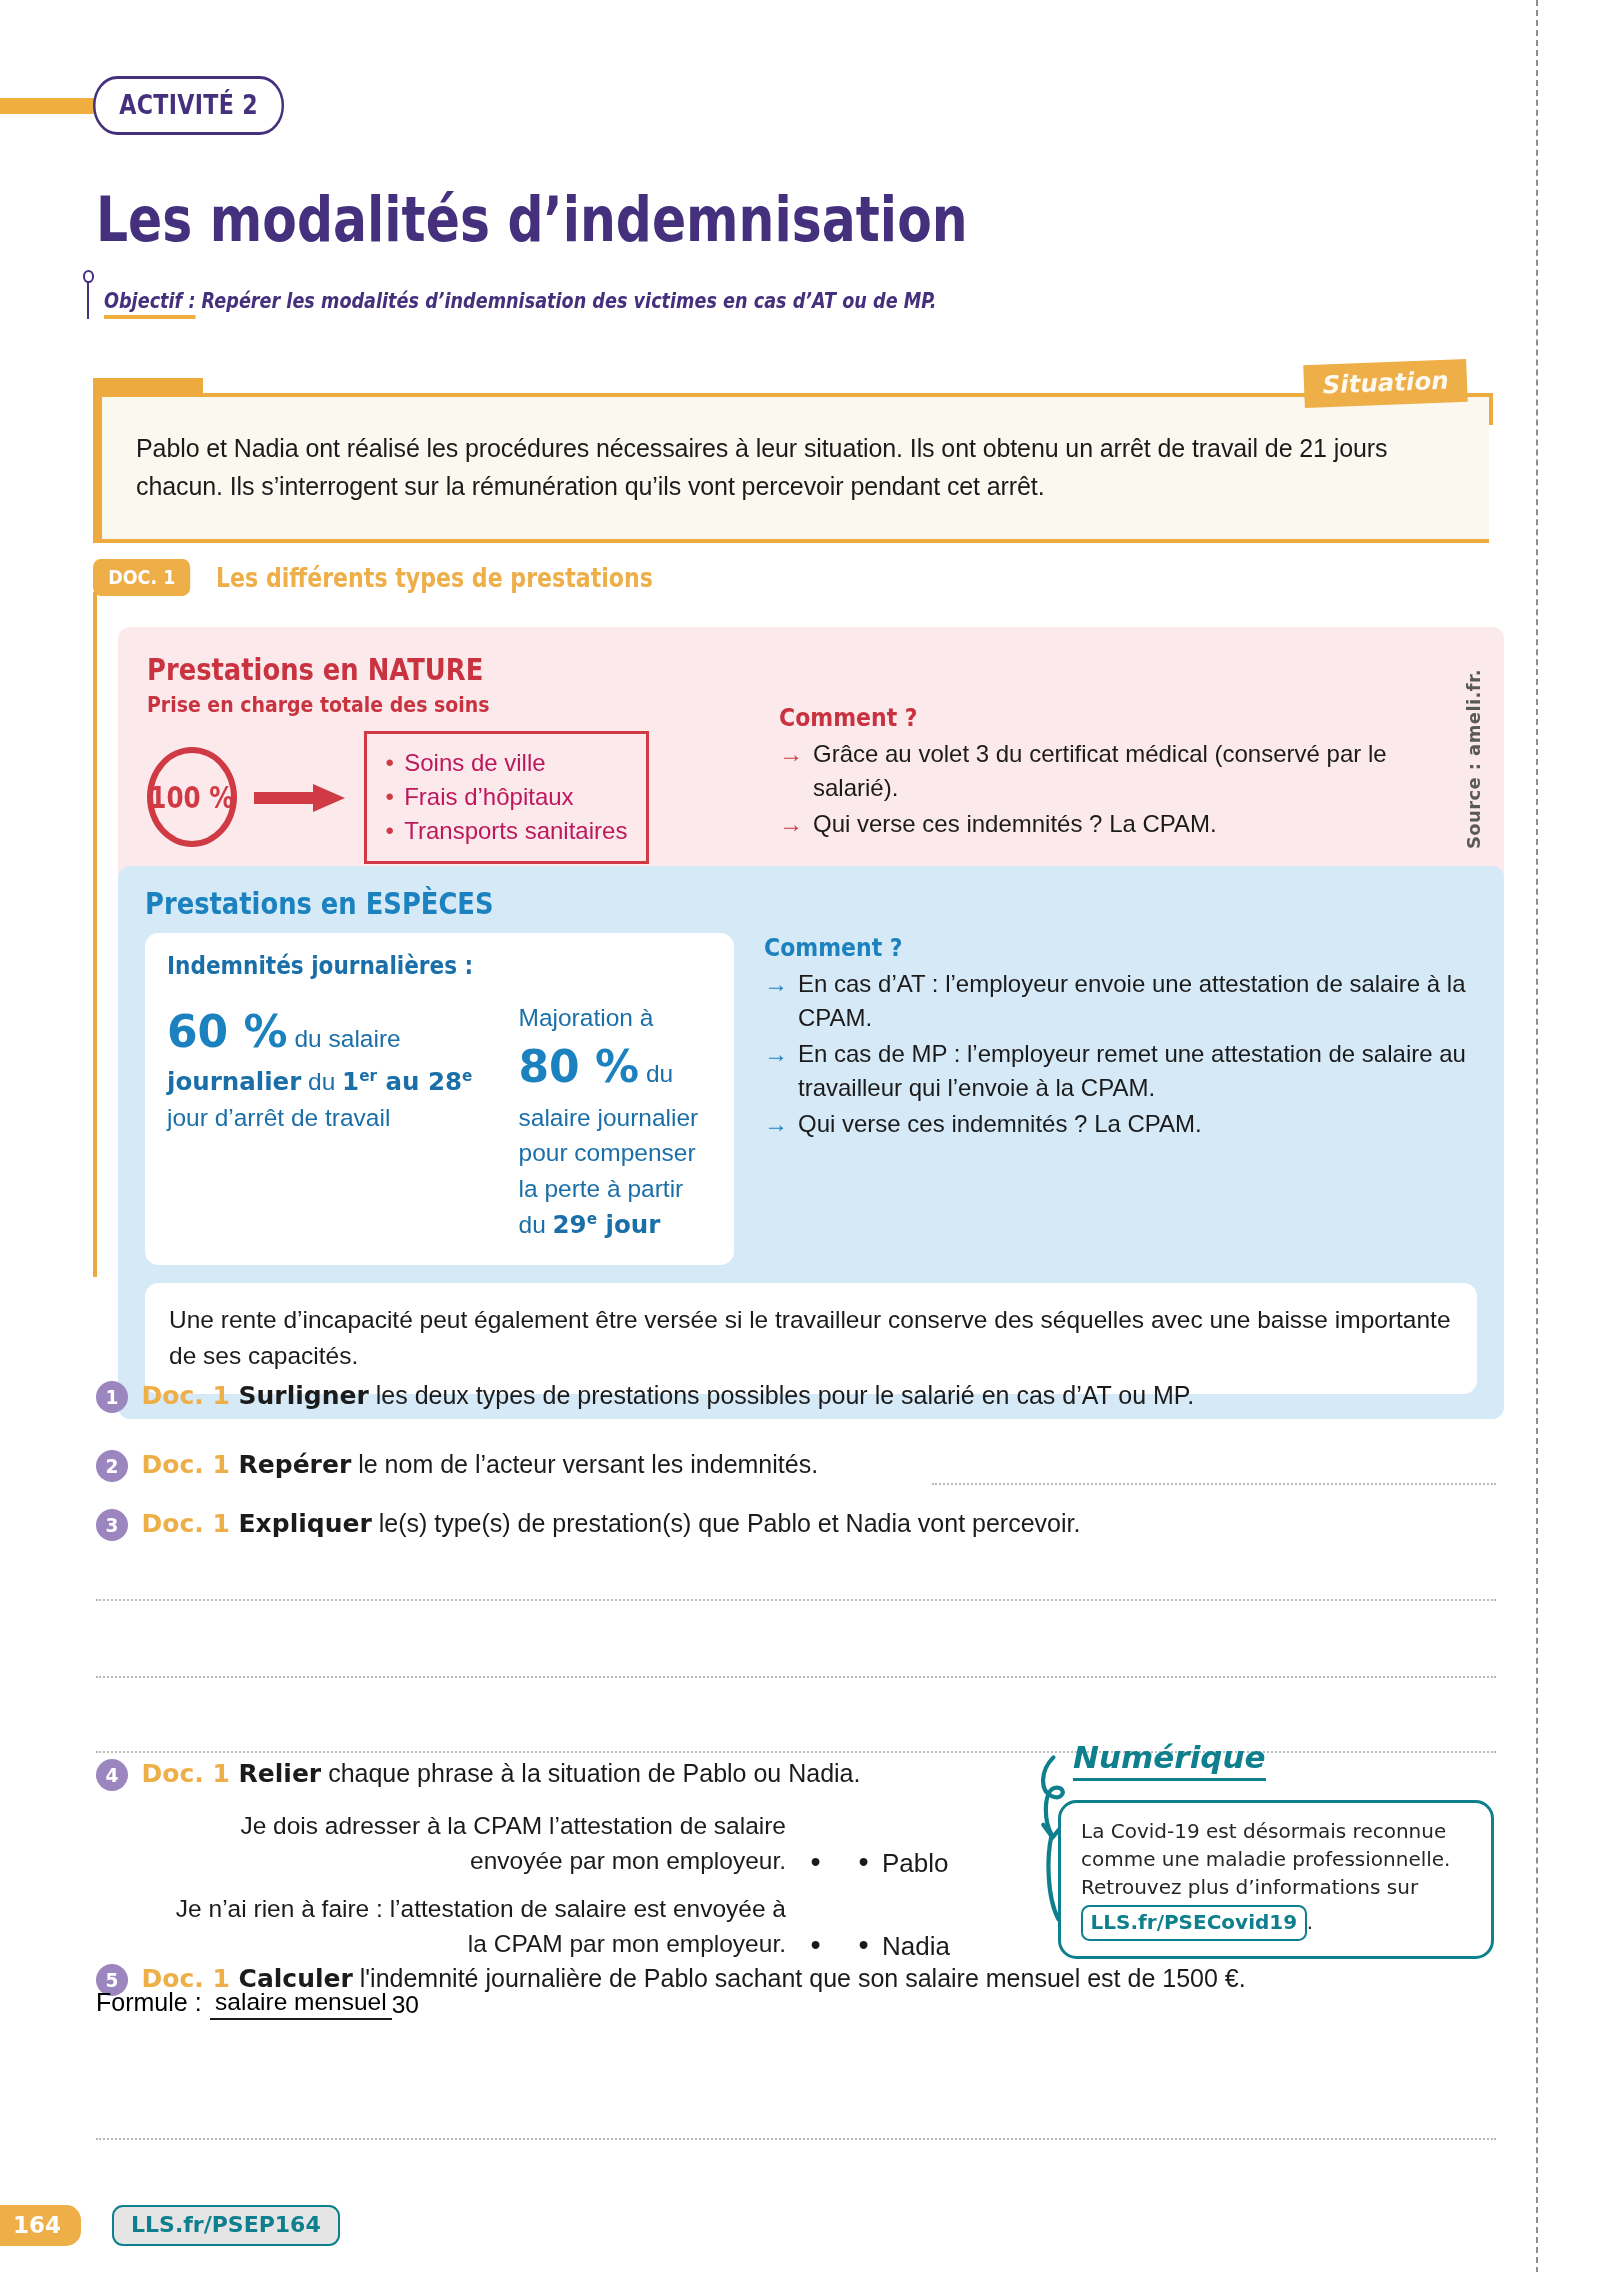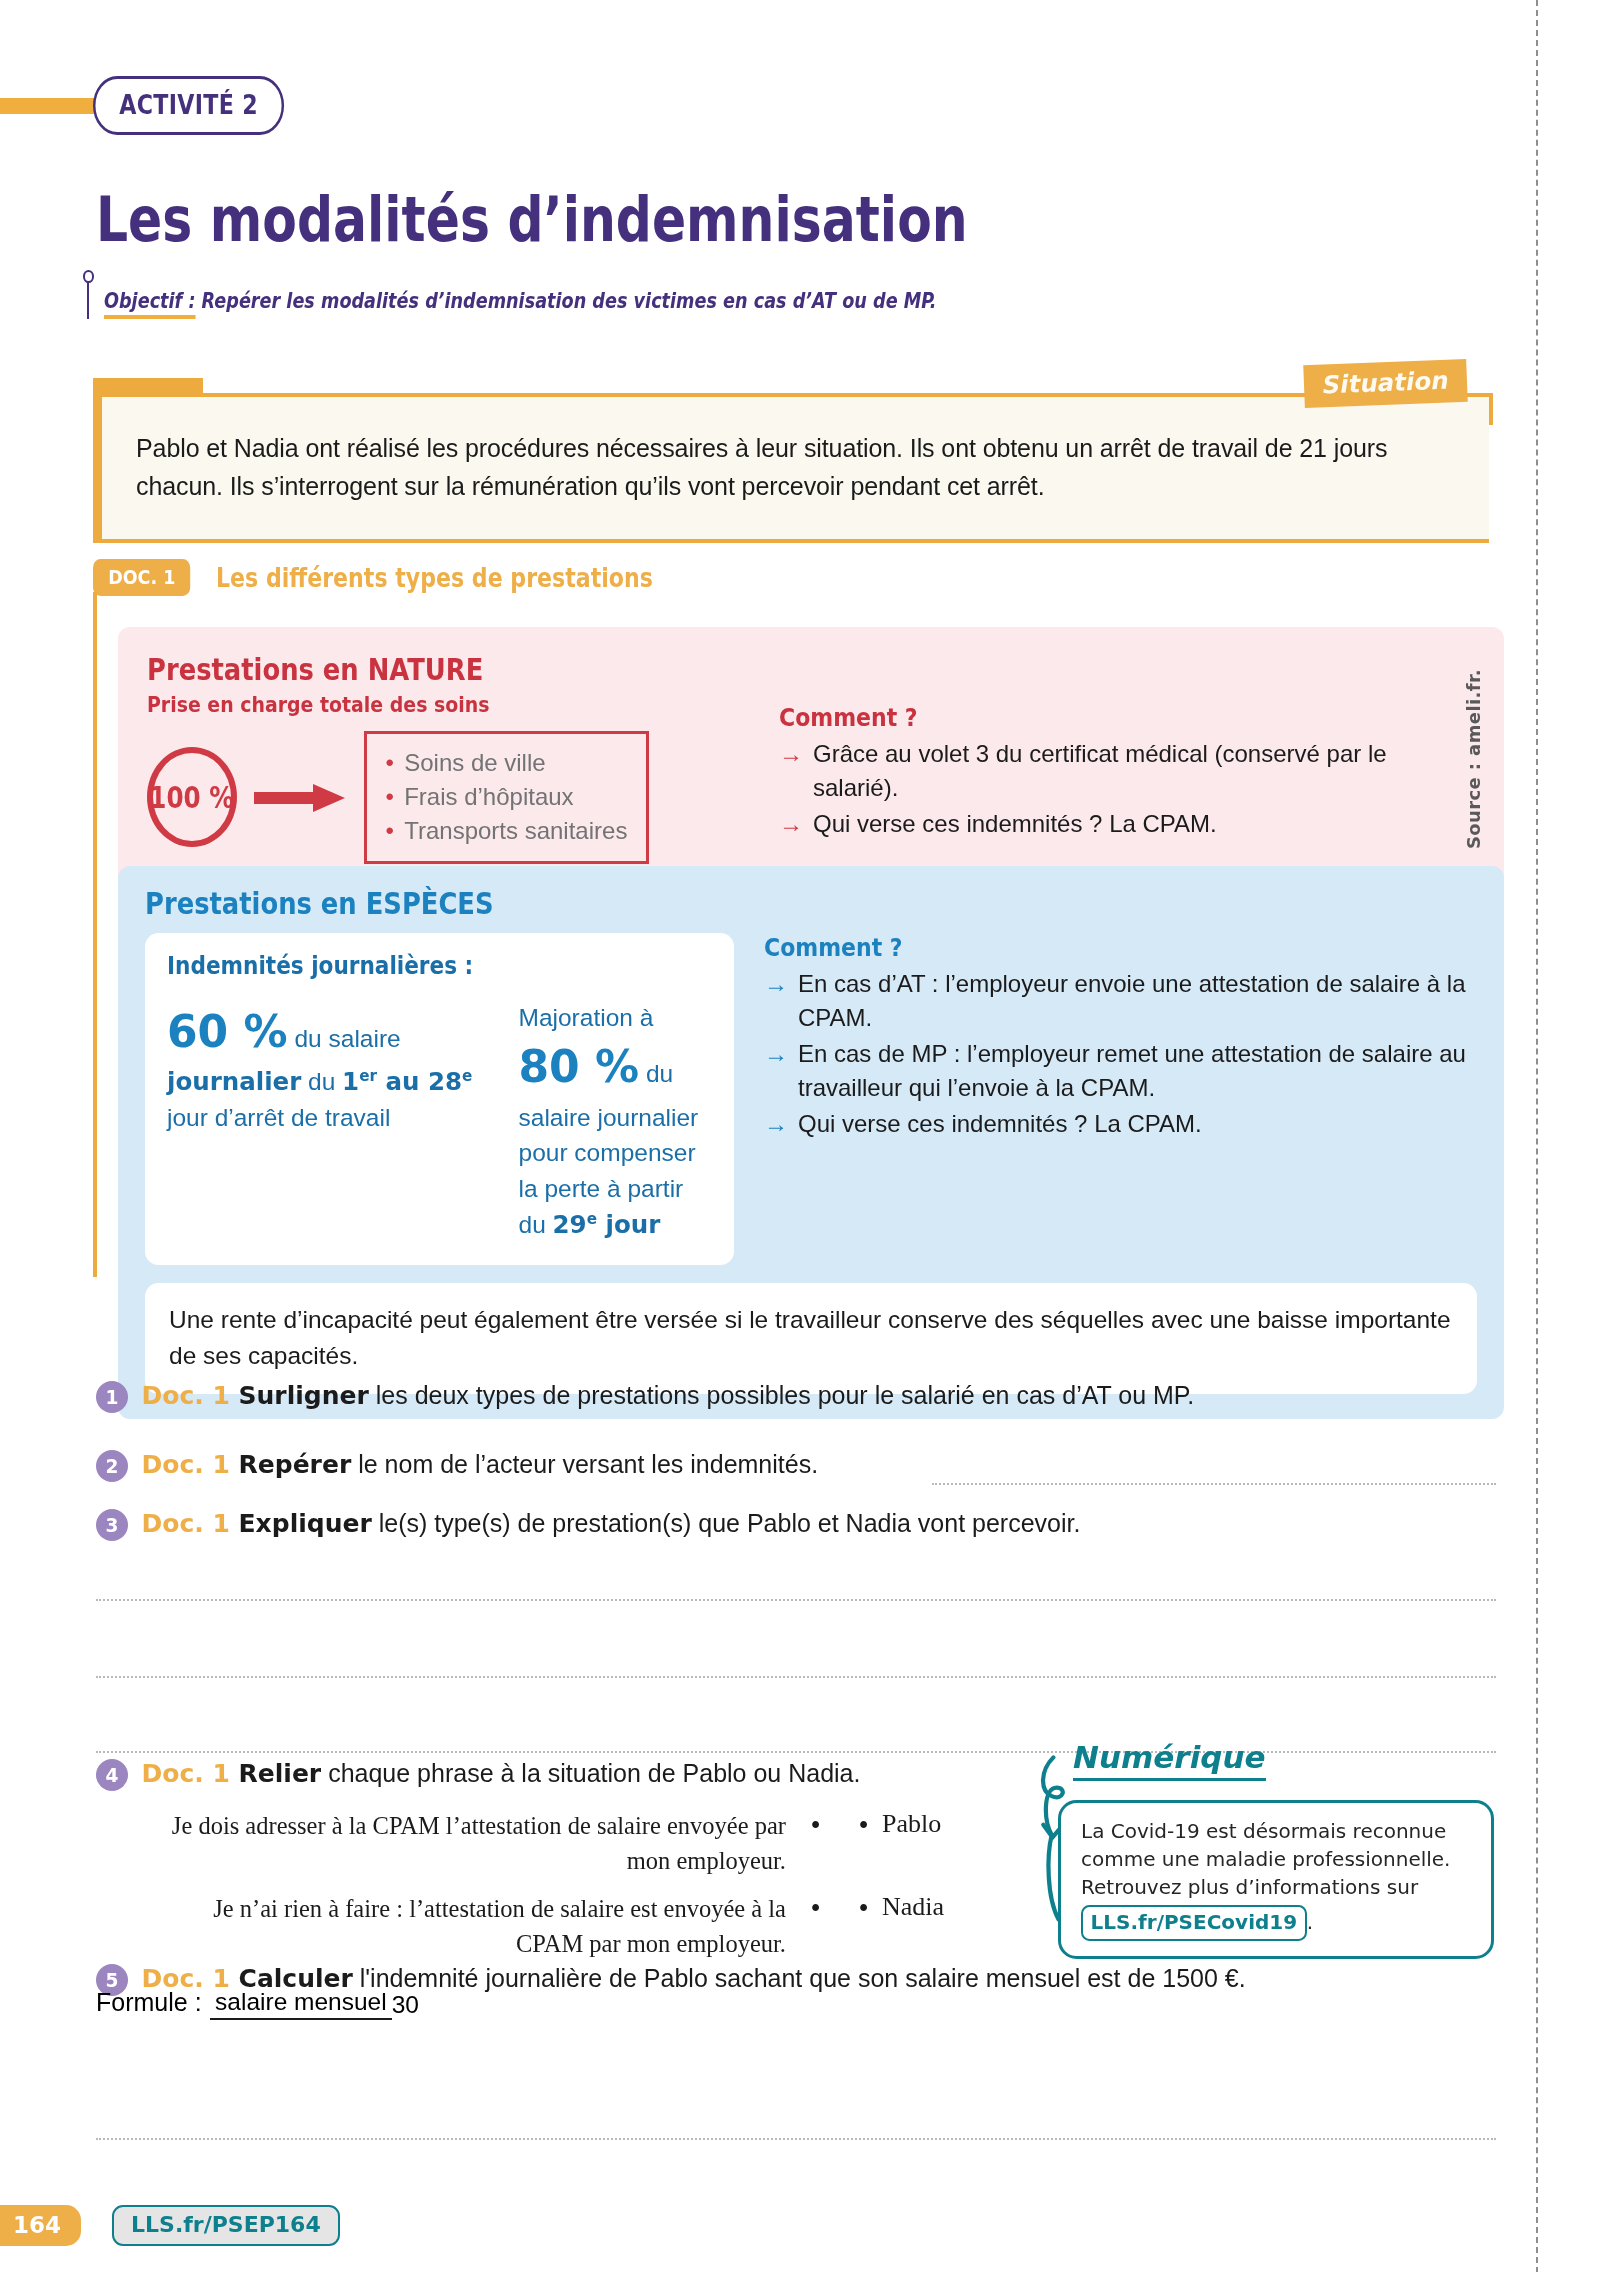--- a/index.html
+++ b/index.html
@@ -293,21 +293,21 @@
   .nature-list {
     border: 3.4px solid #cf3a44;
     background: transparent;
     padding: 12px 18.6px 13.5px 18.6px;
     flex: none;
   }
   .nature-list ul { list-style: none; margin: 0; padding: 0; }
   .nature-list li {
     font-size: 24px;
     line-height: 1.42;
-    color: #737373;
+    color: #be185d;
     position: relative;
     padding-left: 18.6px;
     white-space: nowrap;
   }
   .nature-list li::before {
     content: "•";
     position: absolute;
     left: 0;
     color: #cf3a44;
     font-size: 24px;
@@ -473,23 +473,22 @@
 
   
   .match-wrap {
     position: absolute;
     left: 161px;
     top: 1809px;
     width: 845px;
   }
   .match-row {
     display: flex;
-    align-items: flex-start;
+    align-items: flex-end;
     margin-bottom: 13.5px;
-    font-family: Liberation Serif, serif;
   }
   .match-phrase {
     width: 625px;
     text-align: right;
     font-size: 24.5px;
     line-height: 1.42;
     color: #1b1b1b;
     flex: none;
   }
   .match-dotL {

